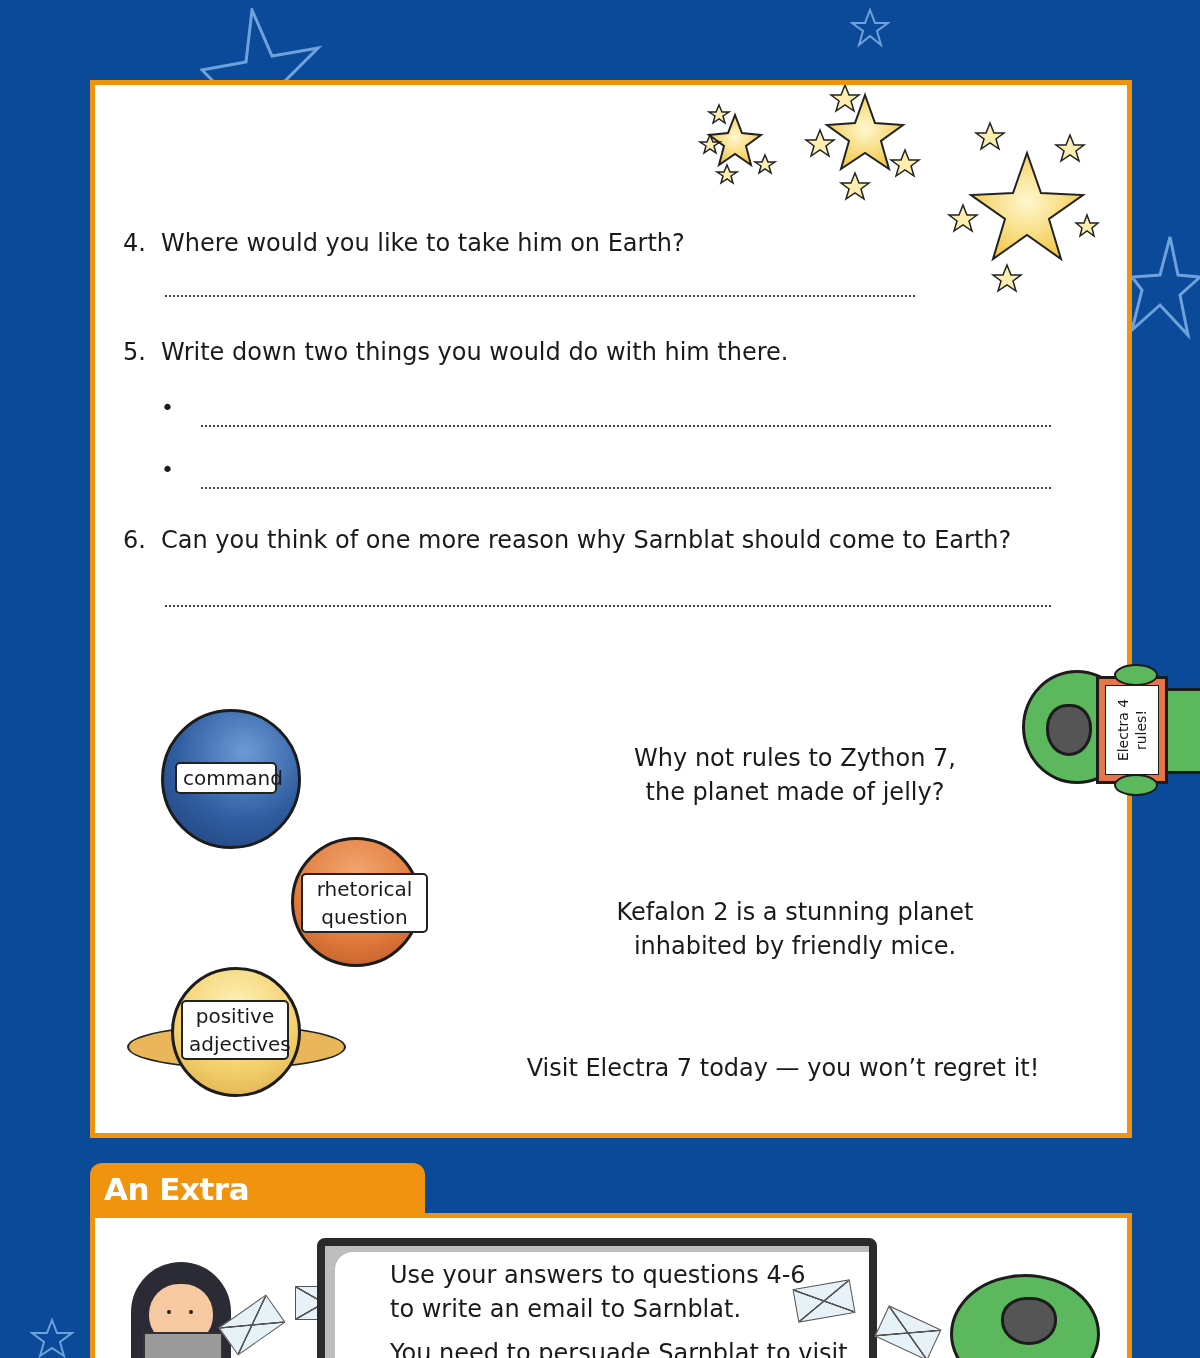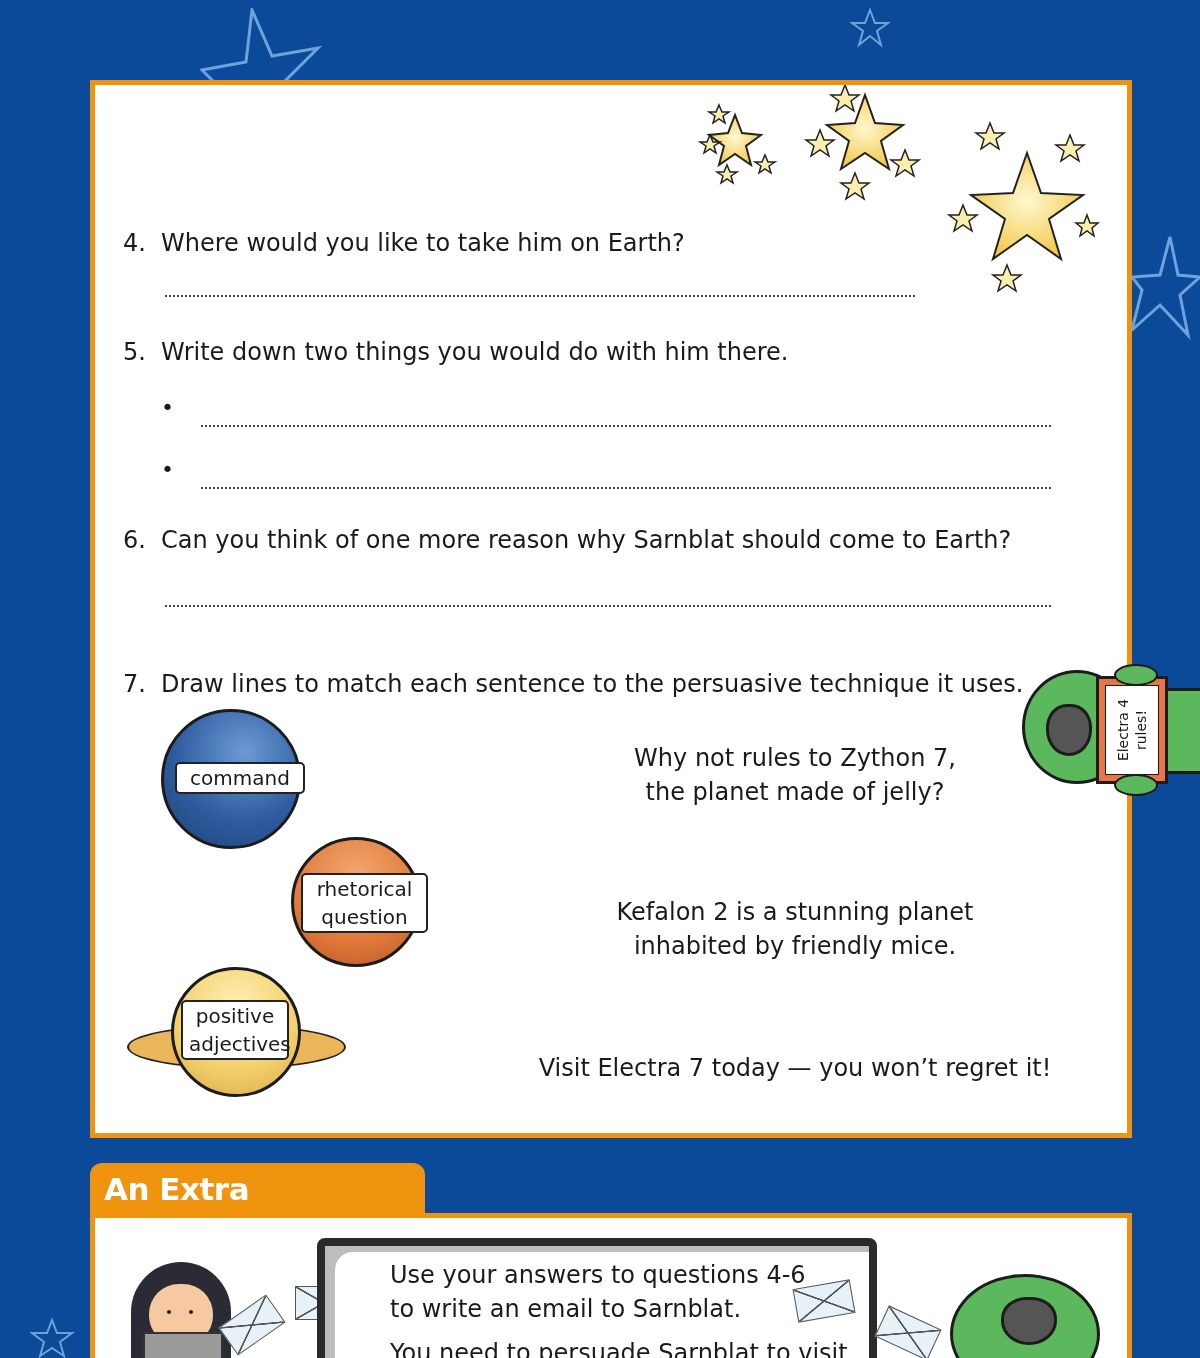--- a/index.html
+++ b/index.html
@@ -81,26 +81,23 @@
   <div class="bullet" style="left:66px;top:310px">•</div>
   <div class="dots" style="left:106px;top:340px;width:850px;"></div>
   <div class="bullet" style="left:66px;top:372px">•</div>
   <div class="dots" style="left:106px;top:402px;width:850px;"></div>
 
   <div class="q" style="left:28px;top:440px">
     <span class="num">6.</span><span>Can you think of one more reason why Sarnblat should come to Earth?</span>
   </div>
   <div class="dots" style="left:70px;top:520px;width:886px;"></div>
 
-  <div class="q" style="left:28px;top:584px">
-    <span class="num">7.</span><span>Draw lines to match each sentence to the persuasive technique it uses.</span>
-  </div>
 
   <div class="planet" style="left:66px;top:624px;width:140px;height:140px;background:radial-gradient(circle at 60% 30%,#6c9bd6,#2f5da0 55%,#1f3f78);"></div>
-  <div class="plabel" style="left:80px;top:677px;width:130px;">command</div>
+  <div class="plabel" style="left:80px;top:677px;width:102px;">command</div>
 
   <div class="planet" style="left:196px;top:752px;width:130px;height:130px;background:radial-gradient(circle at 50% 30%,#f3a873,#e07a3a 60%,#b8552a);"></div>
   <div class="plabel" style="left:206px;top:788px;width:127px;">
     <div>rhetorical</div>
     <div>question</div>
   </div>
 
   <div style="position:absolute;left:32px;top:940px;width:215px;height:40px;border-radius:50%;background:#eab65a;border:2px solid #222;"></div>
   <div class="planet" style="left:76px;top:882px;width:130px;height:130px;background:radial-gradient(circle at 50% 30%,#fff1b8,#f2cf6a 60%,#d9a84a);"></div>
   <div class="plabel" style="left:86px;top:915px;width:108px;">
@@ -109,21 +106,21 @@
   </div>
 
   <div class="sent" style="left:480px;top:656px;width:440px;">
     <div>Why not rules to Zython 7,</div>
     <div>the planet made of jelly?</div>
   </div>
   <div class="sent" style="left:480px;top:810px;width:440px;">
     <div>Kefalon 2 is a stunning planet</div>
     <div>inhabited by friendly mice.</div>
   </div>
-  <div class="sent" style="left:430px;top:966px;width:540px;">
+  <div class="sent" style="left:418px;top:966px;width:540px;">
     <div>Visit Electra 7 today — you won’t regret it!</div>
   </div>
 </div>
 
 <div style="position:absolute;left:1022px;top:668px;width:178px;height:120px;">
   <div style="position:absolute;left:0;top:2px;width:110px;height:114px;border-radius:50%;background:#5cb85c;border:3px solid #1c1c1c;box-sizing:border-box;"></div>
   <div style="position:absolute;left:24px;top:36px;width:40px;height:46px;border-radius:45% 45% 50% 50%;background:#555;border:3px solid #1c1c1c;"></div>
   <div style="position:absolute;left:140px;top:20px;width:40px;height:80px;background:#5cb85c;border-top:3px solid #1c1c1c;border-bottom:3px solid #1c1c1c;"></div>
   <div style="position:absolute;left:74px;top:8px;width:72px;height:108px;background:#e8744a;border:3px solid #1c1c1c;box-sizing:border-box;">
     <div style="position:absolute;left:6px;top:6px;right:6px;bottom:6px;background:#fff;border:1.5px solid #1c1c1c;"></div>

